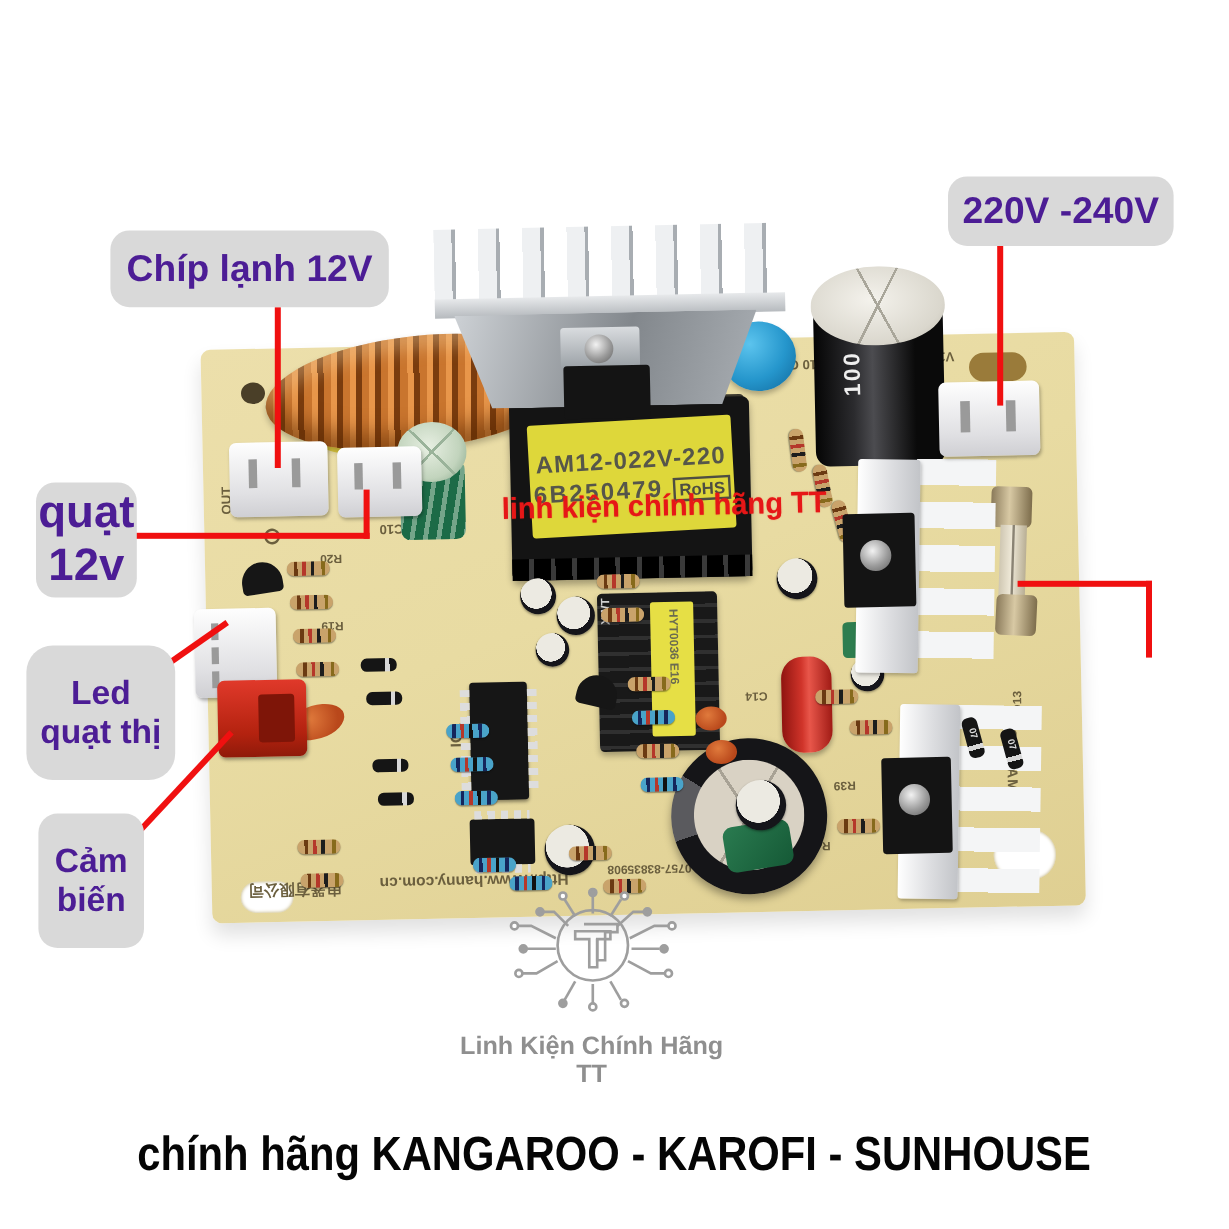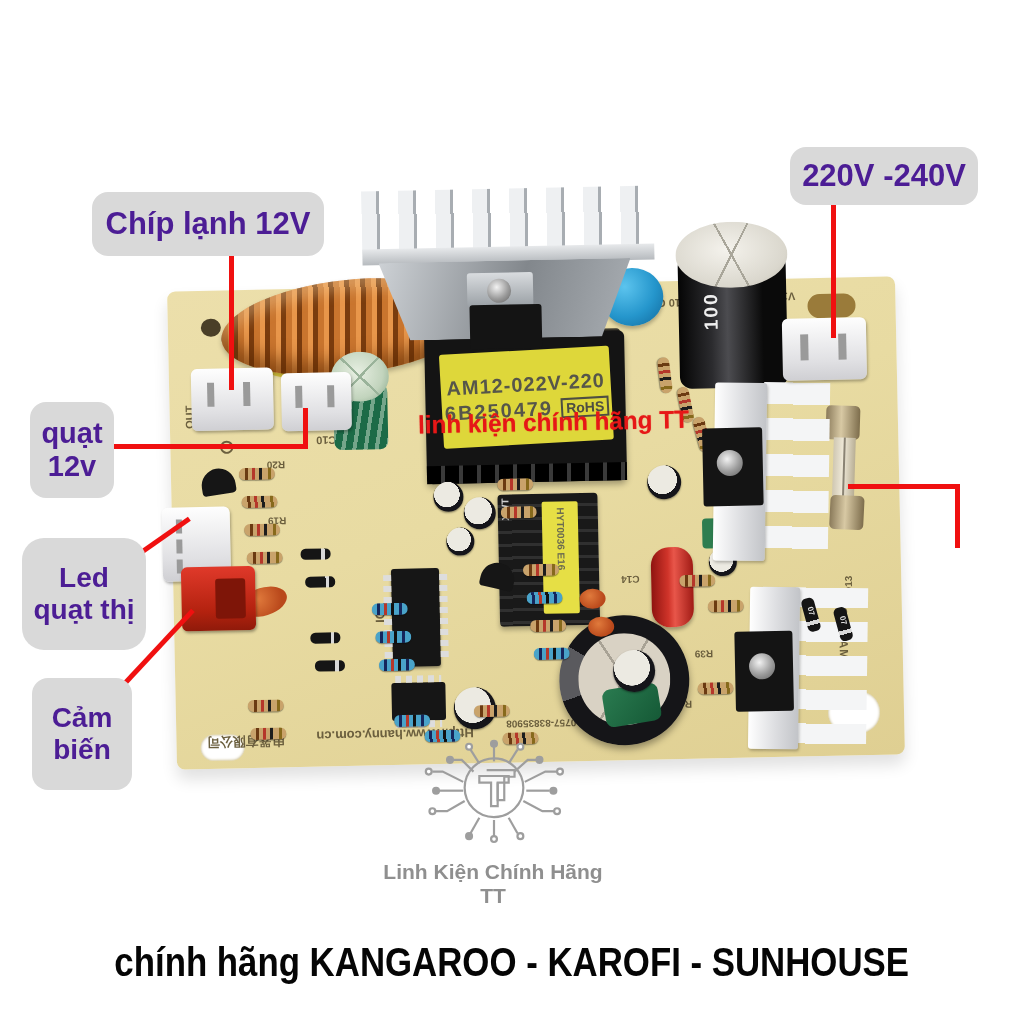--- a/index.html
+++ b/index.html
@@ -52,29 +52,29 @@
 
 <div class="stage">
 
 
   <div class="label" style="left:790px;top:147px;width:188px;height:58px;font-size:31px;">
       <span>220V -240V</span>
     </div>
   <div class="label" style="left:92px;top:192px;width:232px;height:64px;font-size:31px;">
       <span>Chíp lạnh 12V</span>
     </div>
-  <div class="label" style="left:30px;top:402px;width:84px;height:96px;font-size:29px;">
+  <div class="label" style="left:30px;top:402px;width:84px;height:96px;font-size:38px;">
        <span>quạt</span>
        <span>12v</span>
     </div>
   <div class="label" style="left:22px;top:538px;width:124px;height:112px;font-size:28px;border-radius:22px;">
        <span>Led</span>
        <span>quạt thị</span>
     </div>
-  <div class="label" style="left:32px;top:678px;width:100px;height:112px;font-size:28px;">
+  <div class="label" style="left:32px;top:678px;width:88px;height:112px;font-size:28px;">
        <span>Cảm</span>
        <span>biến</span>
     </div>
 
   <div class="rline" style="left:229px;top:256px;width:5px;height:134px;"></div>
   <div class="rline" style="left:96px;top:444px;width:212px;height:5px;"></div>
   <div class="rline" style="left:303px;top:408px;width:5px;height:41px;"></div>
   <div class="rline" style="left:114px;top:569px;width:92px;height:5px;transform:rotate(-35deg);transform-origin:0 50%;"></div>
   <div class="rline" style="left:107px;top:700px;width:126px;height:5px;transform:rotate(-47deg);transform-origin:0 50%;"></div>
   <div class="rline" style="left:831px;top:205px;width:5px;height:133px;"></div>

